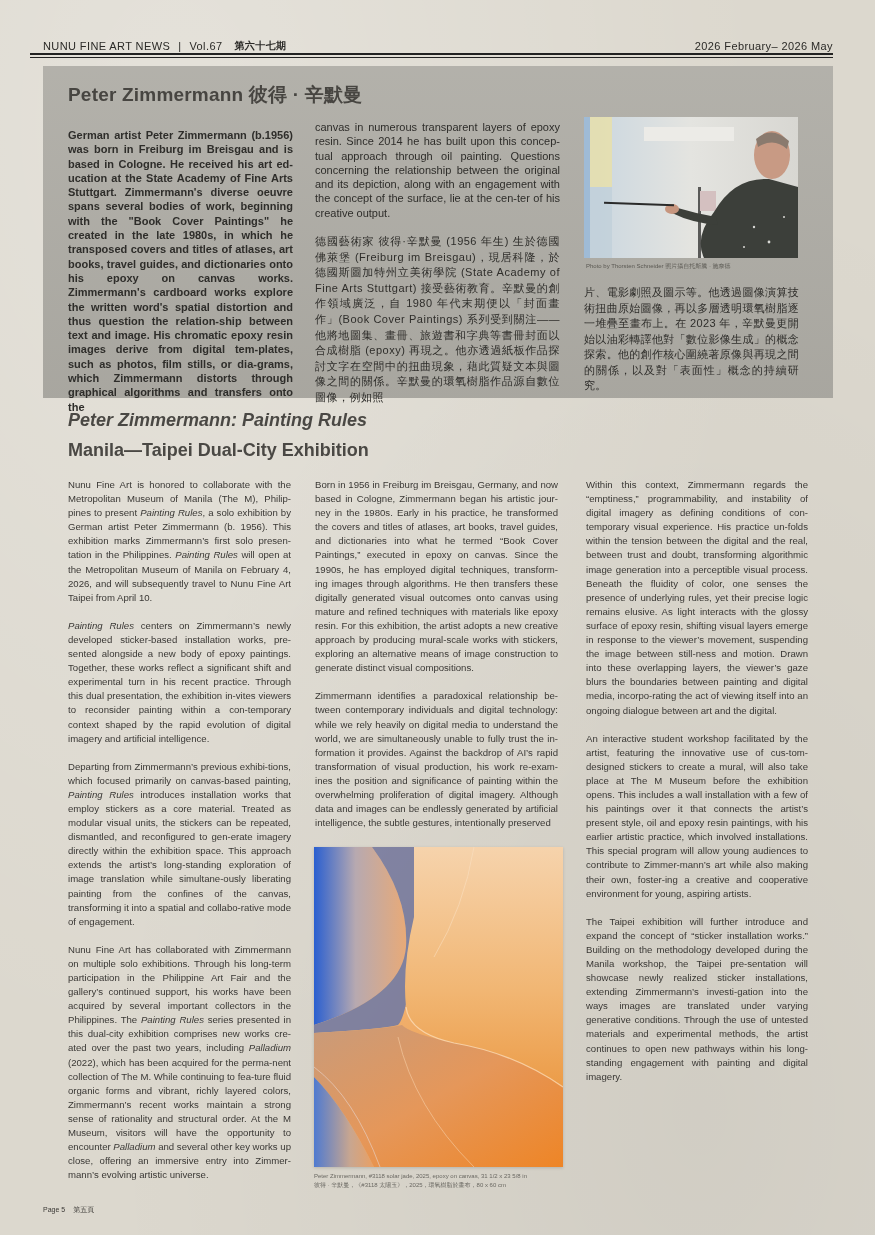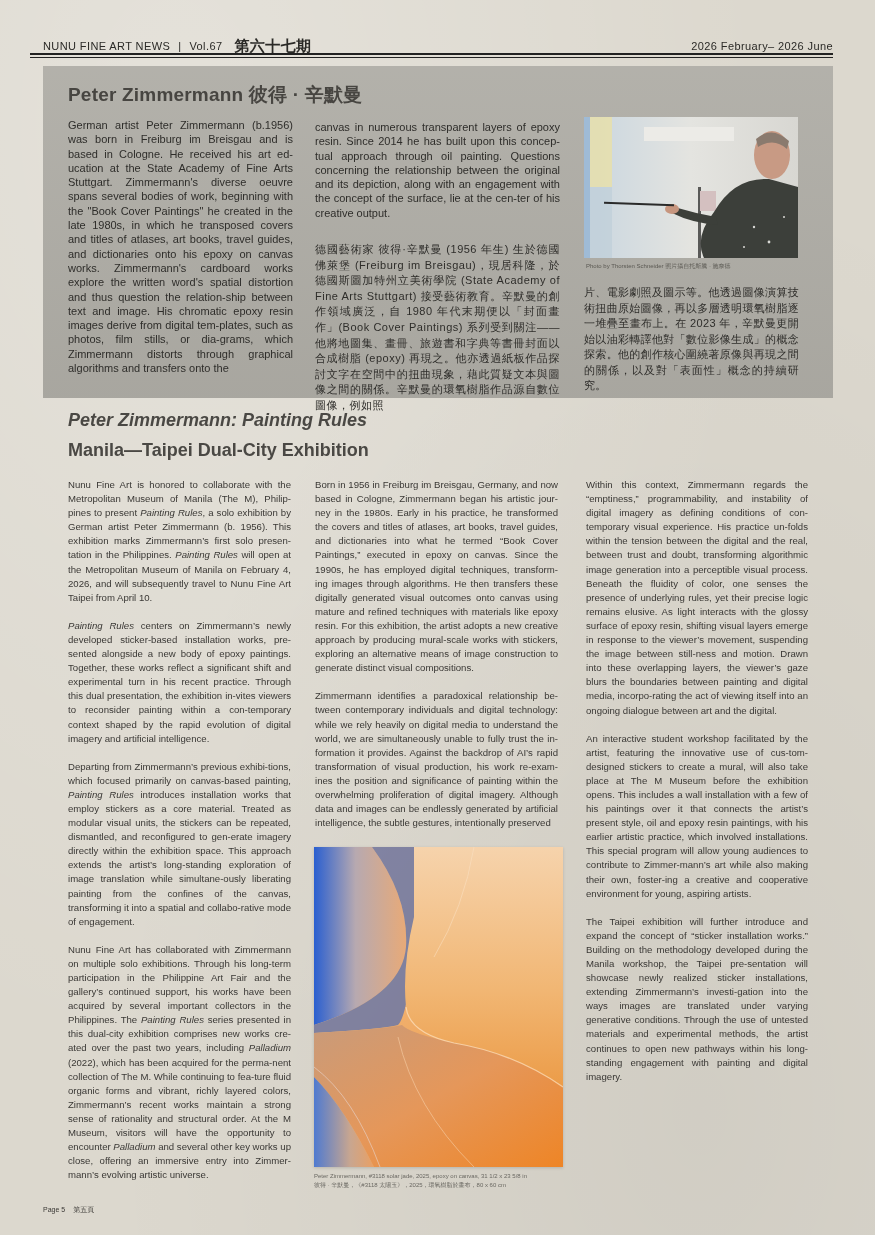--- a/index.html
+++ b/index.html
@@ -13,39 +13,39 @@
     color: #3a3835;
     position: relative;
     overflow: hidden;
   }
   .masthead {
     position: absolute; left: 43px; top: 37px; width: 790px; height: 18px;
     display: flex; justify-content: space-between; align-items: center;
     font-size: 11px; letter-spacing: 0.4px; color: #2b2a27;
   }
   .masthead .left { display: flex; gap: 8px; align-items: center; }
-  .masthead .cn { font-size: 15px; font-weight: bold; margin-left: 4px; }
+  .masthead .cn { font-size: 10px; font-weight: bold; margin-left: 4px; }
   .rule1 { position: absolute; left: 30px; top: 53px; width: 803px; height: 2px; background: #222; }
   .rule2 { position: absolute; left: 30px; top: 57px; width: 803px; height: 1px; background: #222; }
 
   .bio-panel {
     position: absolute; left: 43px; top: 66px; width: 790px; height: 332px;
     background: #afada6;
     background-image: linear-gradient(180deg, rgba(255,255,255,0.05), rgba(0,0,0,0.04));
   }
   .bio-title {
     position: absolute; left: 25px; top: 16px;
     font-size: 19px; font-weight: bold; color: #474541; letter-spacing: 0.2px;
   }
   .bio-col {
     position: absolute; font-size: 11px; line-height: 14.3px; color: #2e2d2a;
     text-align: justify; hyphens: manual;
   }
-  .bio-col p + p { margin-top: 22px; }
-  .bio-col1 { left: 25px; top: 52px; width: 225px; }
+  .bio-col p + p { margin-top: 14px; }
+  .bio-col1 { left: 25px; top: 62px; width: 225px; font-weight: bold; }
   .bio-col2 { left: 272px; top: 54px; width: 245px; }
   .bio-col2 .zh { letter-spacing: 0.5px; line-height: 15.6px; font-size: 11px; }
   .bio-photo {
     position: absolute; left: 541px; top: 51px; width: 214px; height: 141px;
     overflow: hidden; background: #cfd2d4;
   }
   .bio-caption {
     position: absolute; left: 543px; top: 196px; width: 215px;
     font-size: 6px; color: #5a5852;
   }
@@ -89,21 +89,21 @@
 </head>
 <body>
 
 <div class="masthead">
   <div class="left">
     <span>NUNU FINE ART NEWS</span>
     <span>|</span>
     <span>Vol.67</span>
     <span class="cn">第六十七期</span>
   </div>
-  <span>2026 February– 2026 June</span>
+  <span>2026 February– 2026 May</span>
 </div>
 <div class="rule1"></div>
 <div class="rule2"></div>
 
 <section class="bio-panel">
   <h2 class="bio-title">Peter Zimmermann 彼得 · 辛默曼</h2>
   <div class="bio-col bio-col1">
     <p>German artist Peter Zimmermann (b.1956) was born in Freiburg im Breisgau and is based in Cologne. He received his art ed-ucation at the State Academy of Fine Arts Stuttgart. Zimmermann's diverse oeuvre spans several bodies of work, beginning with the "Book Cover Paintings" he created in the late 1980s, in which he transposed covers and titles of atlases, art books, travel guides, and dictionaries onto his epoxy on canvas works. Zimmermann's cardboard works explore the written word's spatial distortion and thus question the relation-ship between text and image. His chromatic epoxy resin images derive from digital tem-plates, such as photos, film stills, or dia-grams, which Zimmermann distorts through graphical algorithms and transfers onto the</p>
   </div>
   <div class="bio-col bio-col2">

